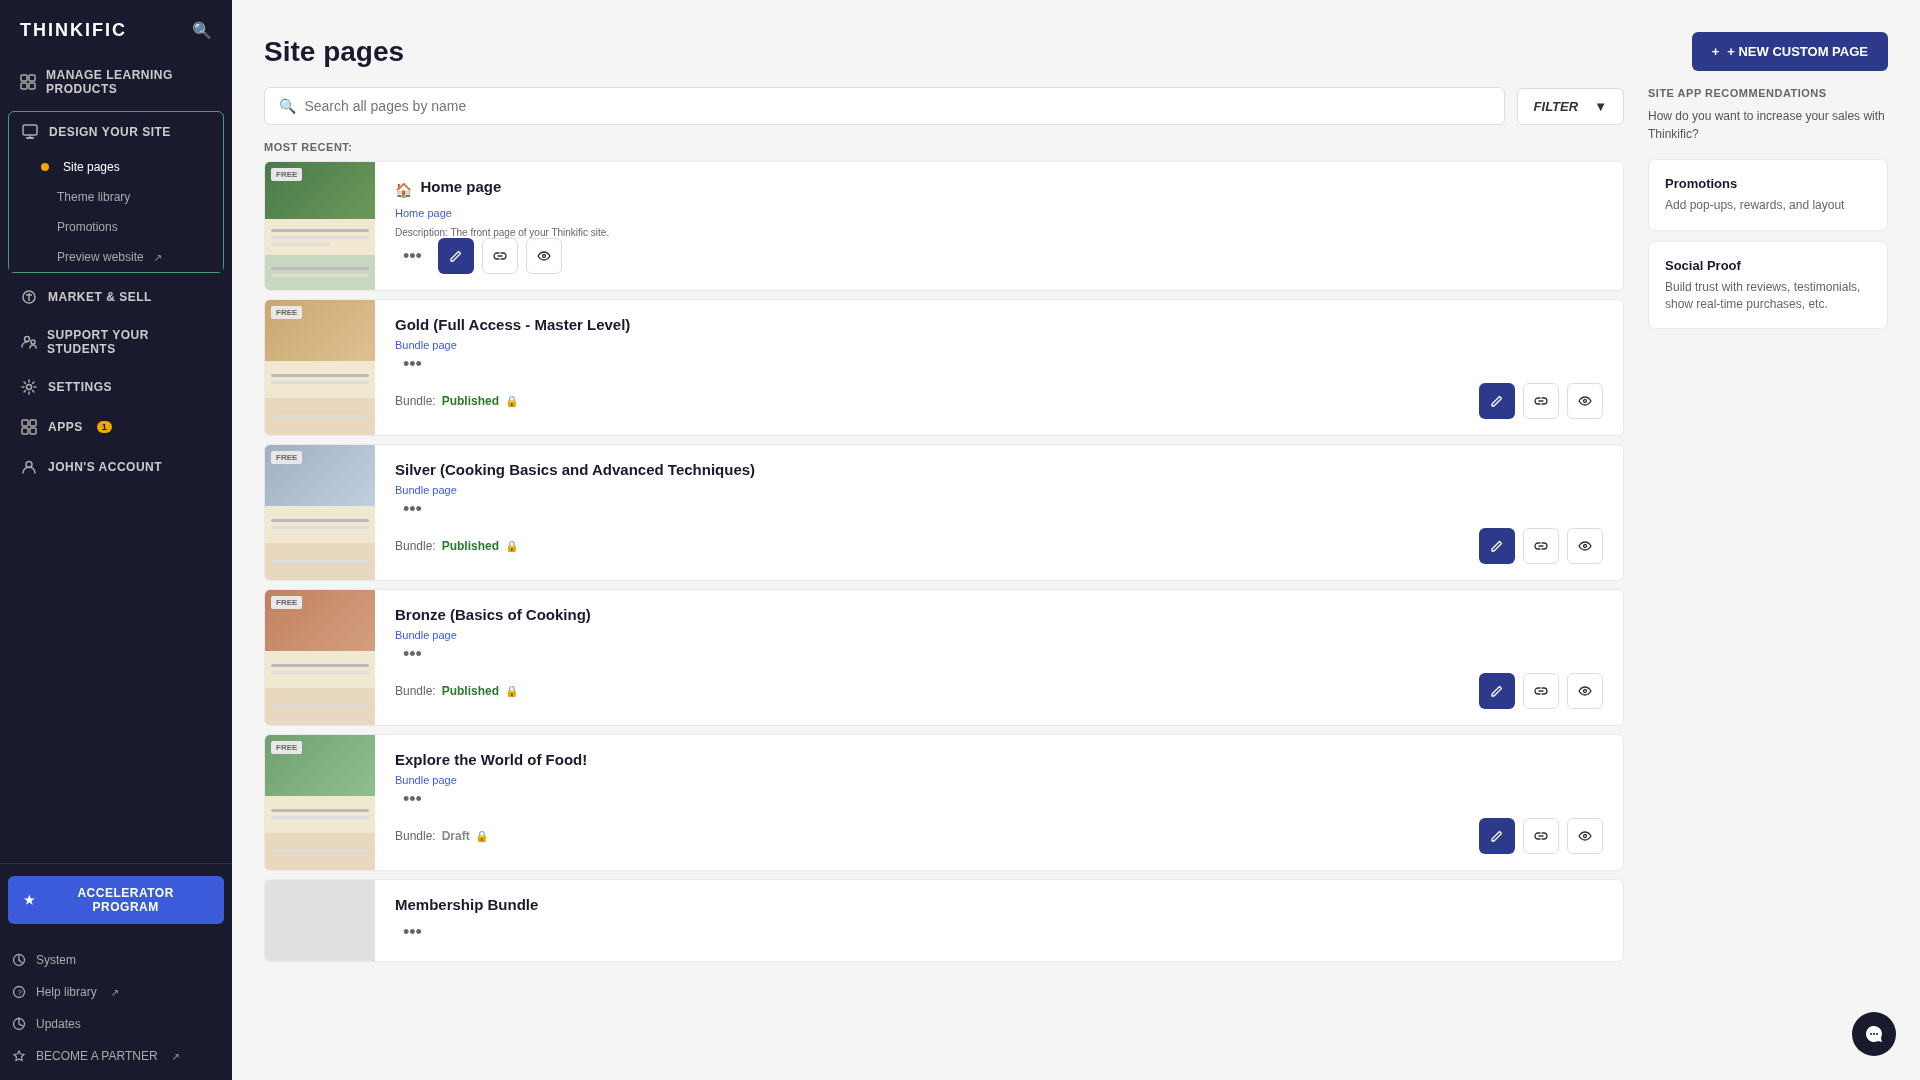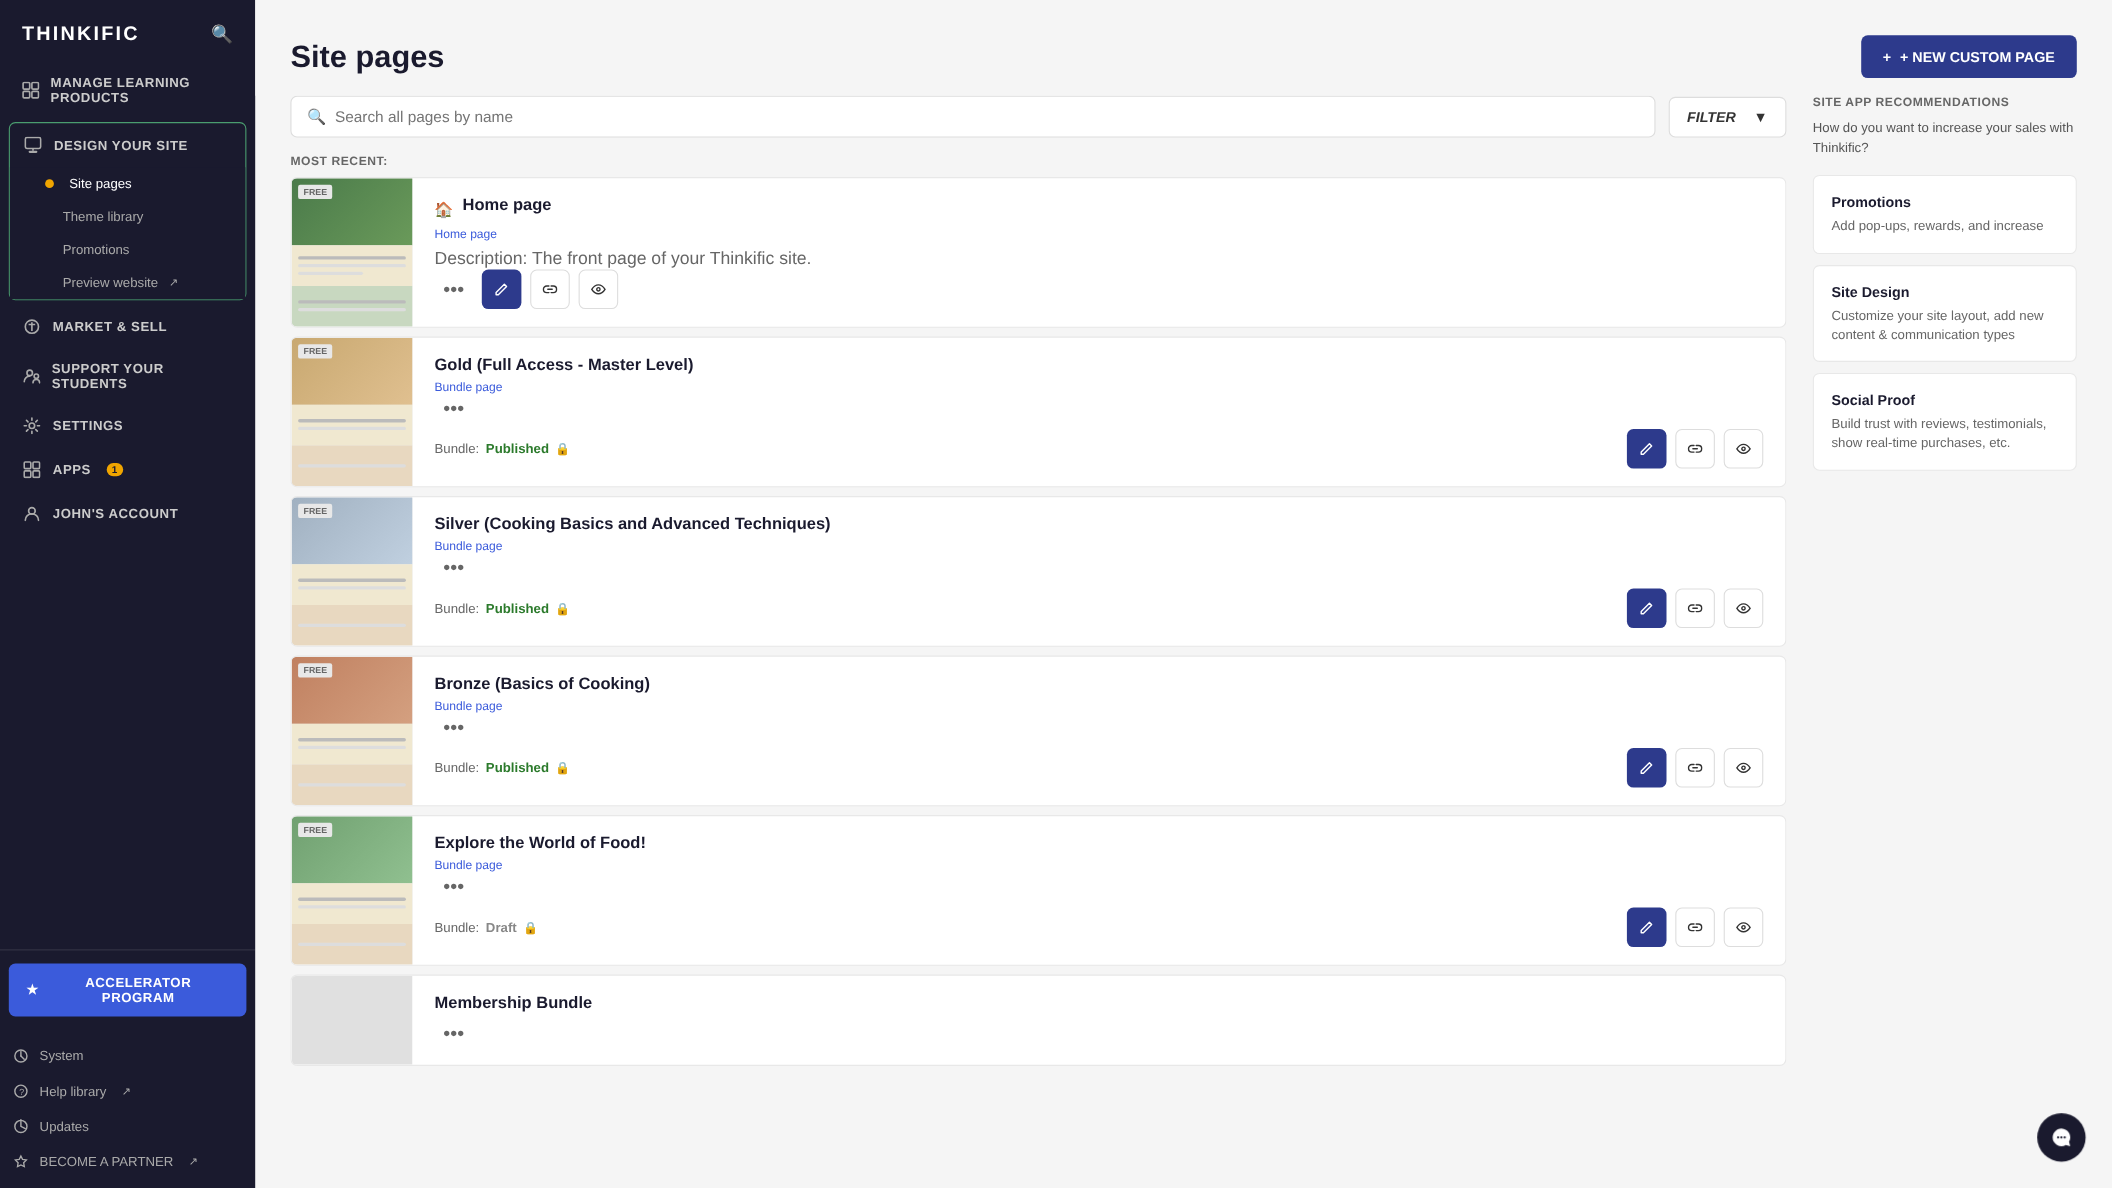--- a/index.html
+++ b/index.html
@@ -297,21 +297,21 @@
       flex-direction: column;
       justify-content: space-between;
     }
     .page-name { font-size: 15px; font-weight: 700; color: #1a1a2e; margin-bottom: 6px; }
     .page-type-badge {
       font-size: 11px;
       color: #3b5bdb;
       font-weight: 500;
       cursor: pointer;
     }
-    .page-description { font-size: 16px; color: #666; margin-top: 8px; }
+    .page-description { font-size: 10px; color: #666; margin-top: 8px; }
     .page-status { font-size: 12px; color: #666; margin-top: 6px; display: flex; align-items: center; gap: 6px; }
     .status-published { color: #2b7a2b; font-weight: 600; }
     .status-draft { color: #888; font-weight: 600; }
     .lock-icon { font-size: 11px; color: #999; }
 
     .page-actions {
       display: flex;
       align-items: center;
       gap: 8px;
     }
@@ -859,27 +859,23 @@
 
       </div>
     </div>
 
     <div class="right-sidebar">
       <div class="recommendations-title">SITE APP RECOMMENDATIONS</div>
       <div class="recommendations-desc">How do you want to increase your sales with Thinkific?</div>
 
       <div class="rec-card">
         <div class="rec-card-title">Promotions</div>
-        <div class="rec-card-desc">Add pop-ups, rewards, and increase</div>
+        <div class="rec-card-desc">Add pop-ups, rewards, and layout</div>
       </div>
 
-      <div class="rec-card">
-        <div class="rec-card-title">Site Design</div>
-        <div class="rec-card-desc">Customize your site layout, add new content &amp; communication types</div>
-      </div>
 
       <div class="rec-card">
         <div class="rec-card-title">Social Proof</div>
         <div class="rec-card-desc">Build trust with reviews, testimonials, show real-time purchases, etc.</div>
       </div>
     </div>
 
   </div>
 </div>
 

